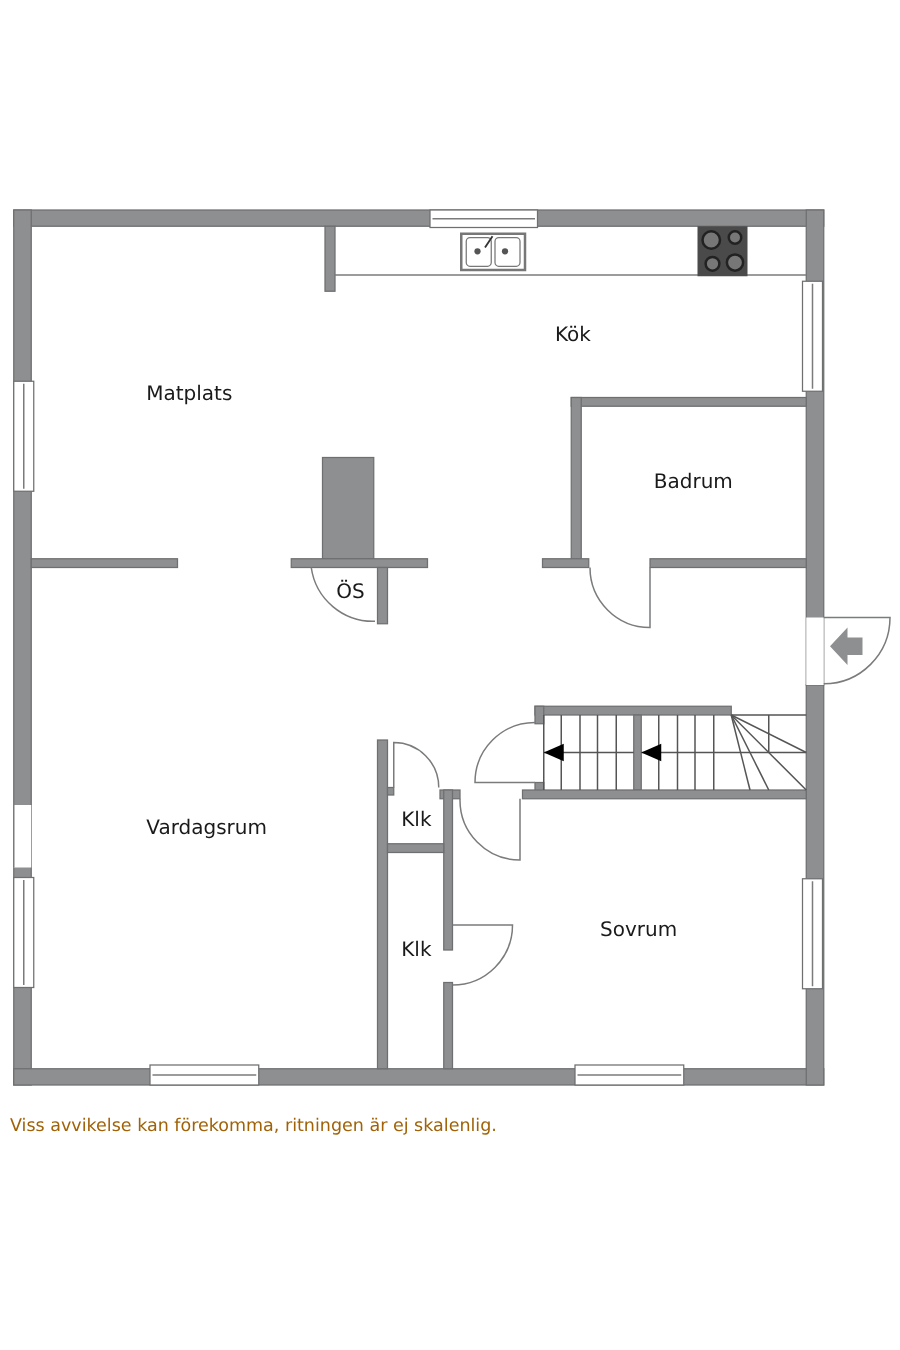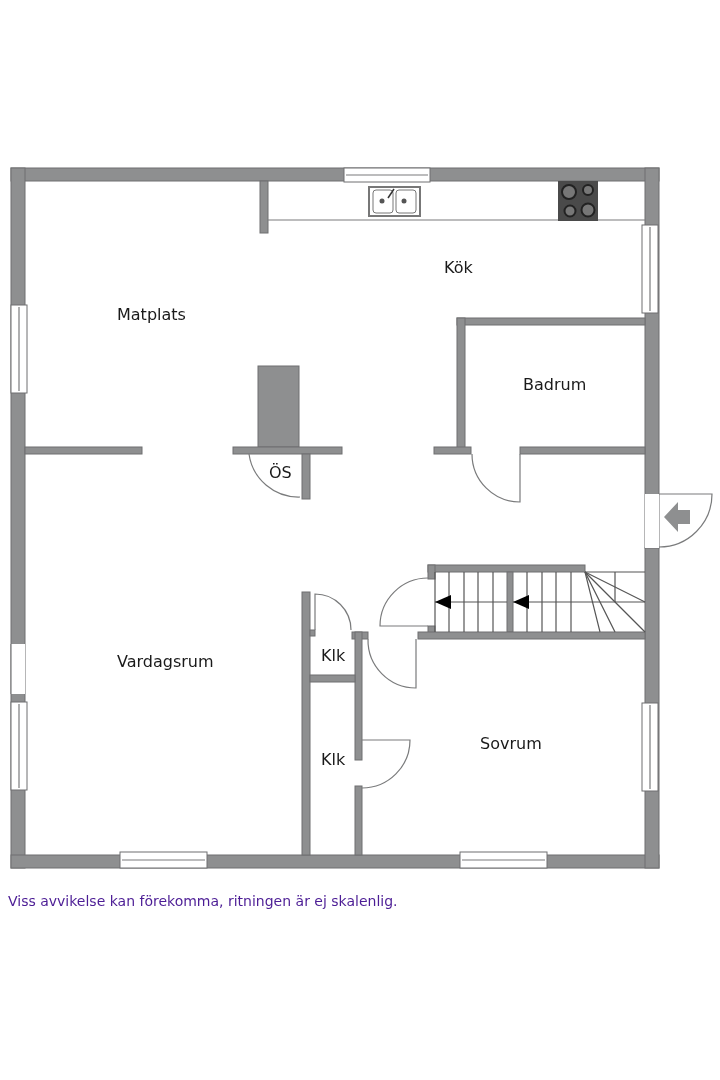--- a/index.html
+++ b/index.html
@@ -3,21 +3,21 @@
 <meta charset="utf-8">
 <style>
   html, body { margin:0; padding:0; background:#ffffff; }
   body { width:720px; height:1080px; position:relative; overflow:hidden; font-family:"DejaVu Sans","Liberation Sans",sans-serif; }
   svg { position:absolute; left:0; top:0; }
   .wall { fill:#8e8f90; stroke:#6e6f70; stroke-width:1; }
   .win { fill:#ffffff; stroke:#6e6f70; stroke-width:1; }
   .thin { fill:none; stroke:#7a7b7c; stroke-width:1.2; }
   .stairline { fill:none; stroke:#555; stroke-width:1.2; }
   .label { font-family:"DejaVu Sans","Liberation Sans",sans-serif; font-size:16px; fill:#1a1a1a; }
-  .note { position:absolute; left:8px; top:893px; font-size:14px; color:#4c1d95; font-family:"DejaVu Sans","Liberation Sans",sans-serif; }
+  .note { position:absolute; left:8px; top:893px; font-size:14px; color:#a16207; font-family:"DejaVu Sans","Liberation Sans",sans-serif; }
 </style>
 </head>
 <body>
 
 <svg width="720" height="1080" viewBox="0 0 720 1080">
 
   <g>
     <rect class="wall" x="11" y="168" width="648" height="13"></rect>
     <rect class="wall" x="11" y="168" width="14" height="700"></rect>
     <rect class="wall" x="11" y="855" width="648" height="13"></rect>

